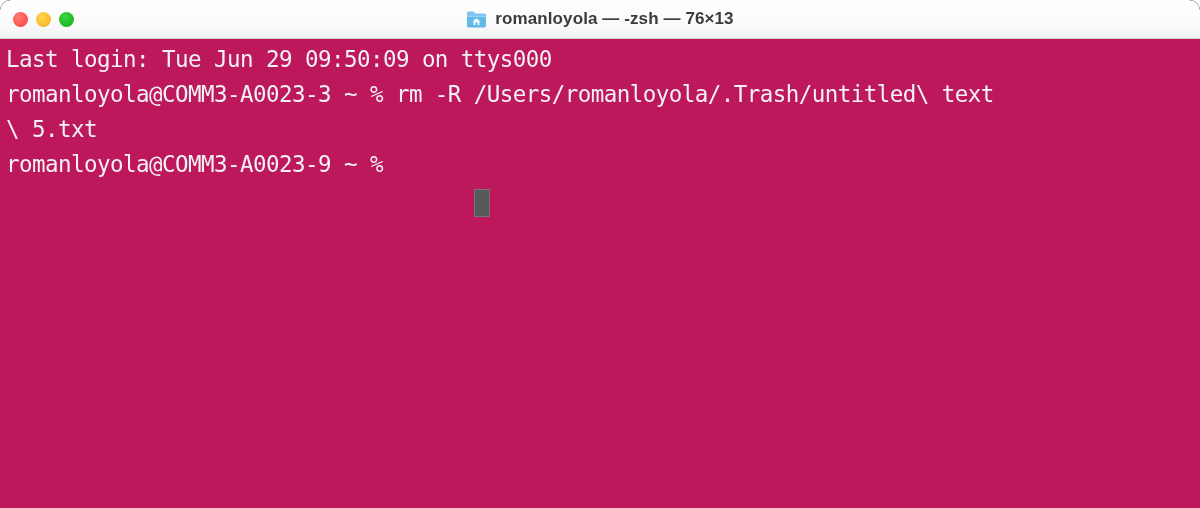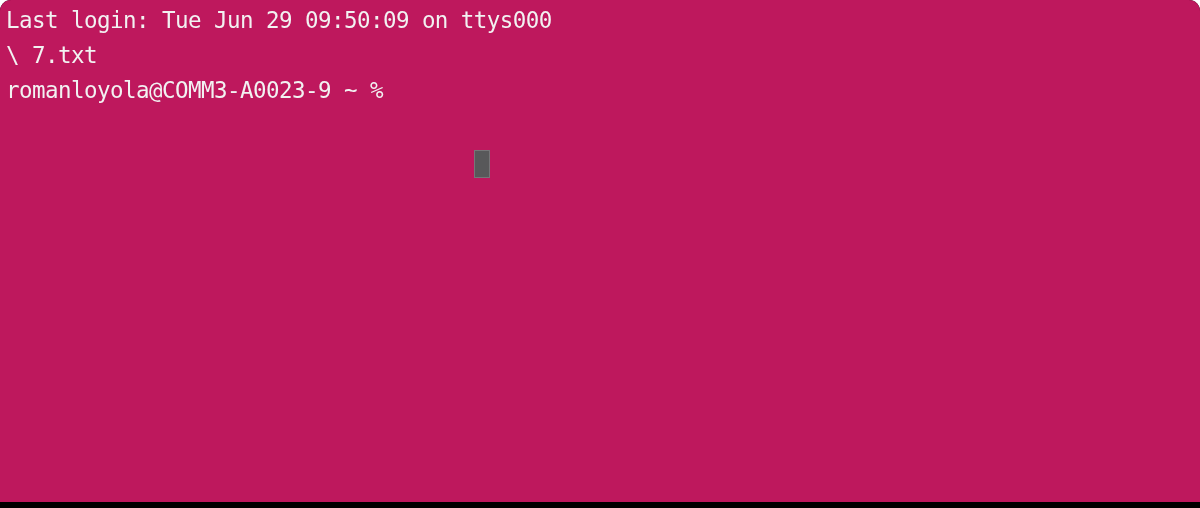--- a/index.html
+++ b/index.html
@@ -113,23 +113,44 @@
     background: #58585a;
     border: 1px solid #767678;
     box-sizing: border-box;
   }
 </style>
 </head>
 <body>
 
 <div class="window">
 
+  <div class="titlebar">
+
+    <div class="traffic-lights">
+      <span class="light light-close"></span>
+      <span class="light light-min"></span>
+      <span class="light light-max"></span>
+    </div>
+
+    <div class="title-center">
+      <svg class="folder-icon" viewBox="0 0 21 19">
+        <path d="M1 3.2c0-.9.7-1.6 1.6-1.6h5.1l1.7 1.9h9c.9 0 1.6.7 1.6 1.6v1.1H1z" fill="#7fc4ee"></path>
+        <path d="M1 5.6h19v10.2c0 .9-.7 1.6-1.6 1.6H2.6c-.9 0-1.6-.7-1.6-1.6z" fill="#62b9e8"></path>
+        <path d="M1 5.6h19v1.3H1z" fill="#9ed5f3"></path>
+        <path d="M10.5 8.3l4 3.3h-1.1v3.5H7.6v-3.5H6.5z" fill="#ffffff" opacity="0.92"></path>
+        <rect x="9.4" y="12.4" width="2.2" height="2.7" fill="#62b9e8"></rect>
+      </svg>
+      <span class="title-text">romanloyola — -zsh — 76×13</span>
+    </div>
+
+  </div>
 
   <div class="terminal">
     <div class="term-lines">
       <div class="line">Last login: Tue Jun 29 09:50:09 on ttys000</div>
-      <div class="line">\ 7.txt</div>
+      <div class="line">romanloyola@COMM3-A0023-3 ~ % rm -R /Users/romanloyola/.Trash/untitled\ text</div>
+      <div class="line">\ 5.txt</div>
       <div class="line">romanloyola@COMM3-A0023-9 ~ % </div>
     </div>
     <div class="cursor"></div>
   </div>
 
 </div>
 
 </body></html>

